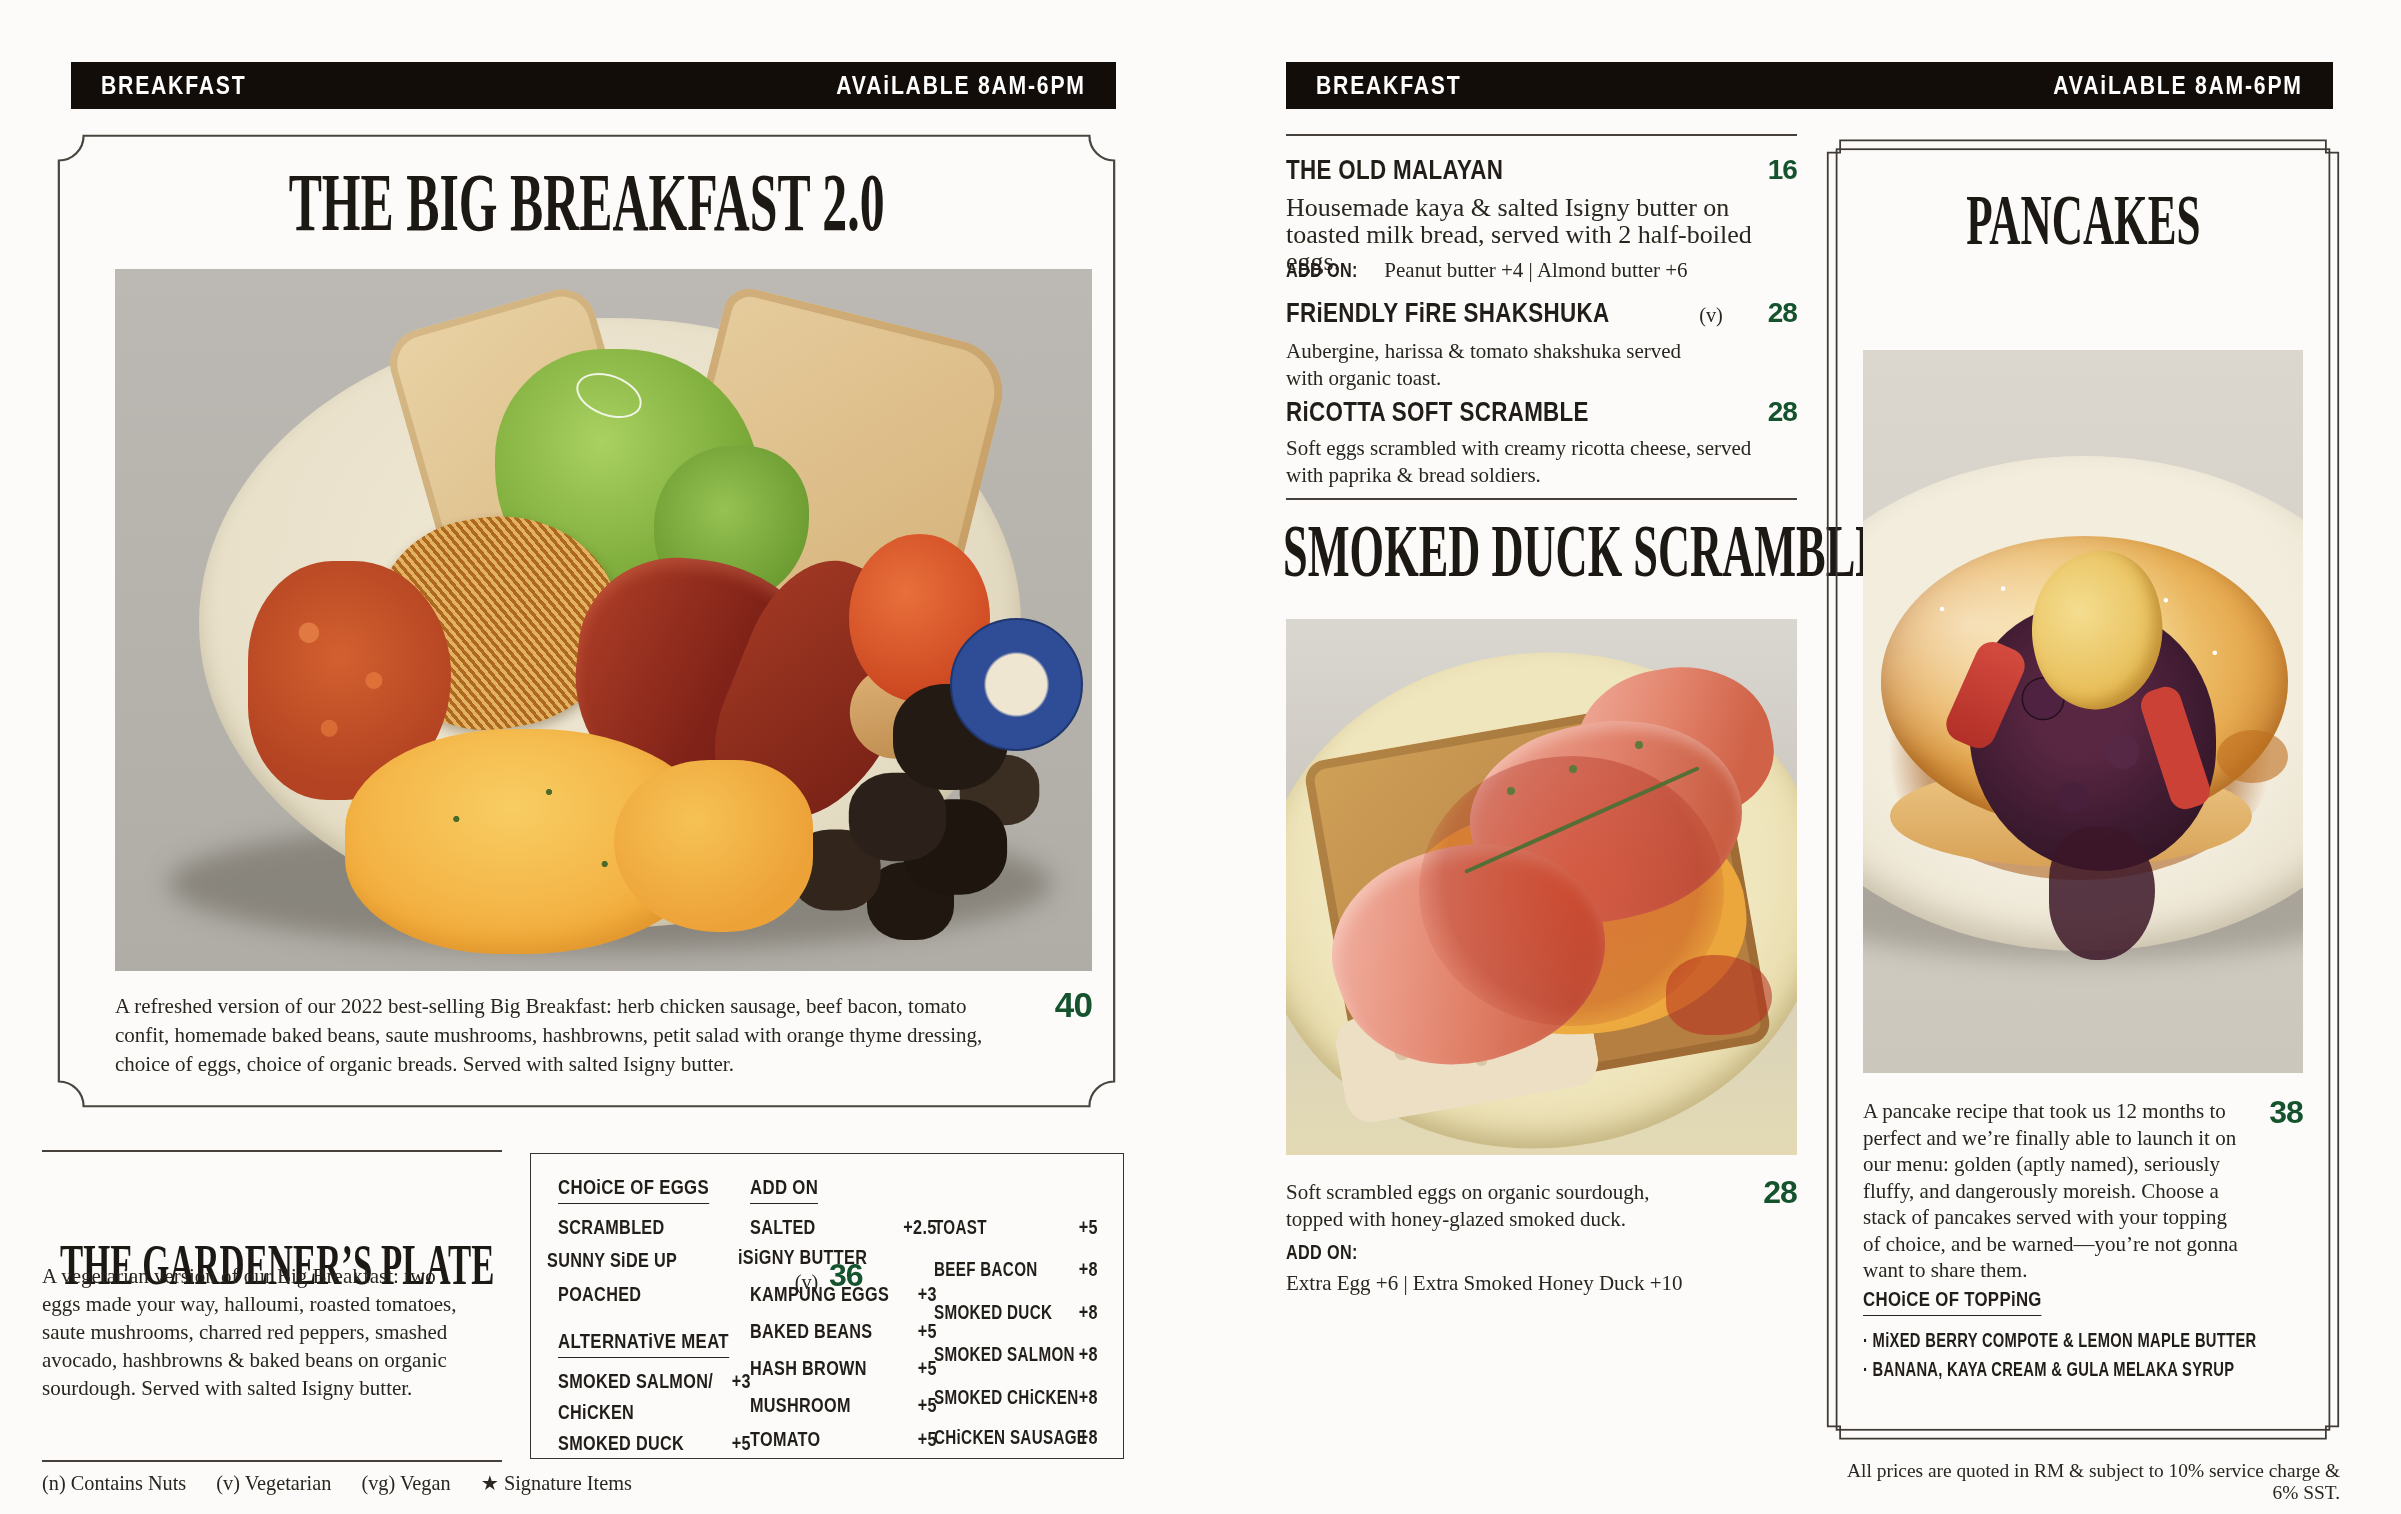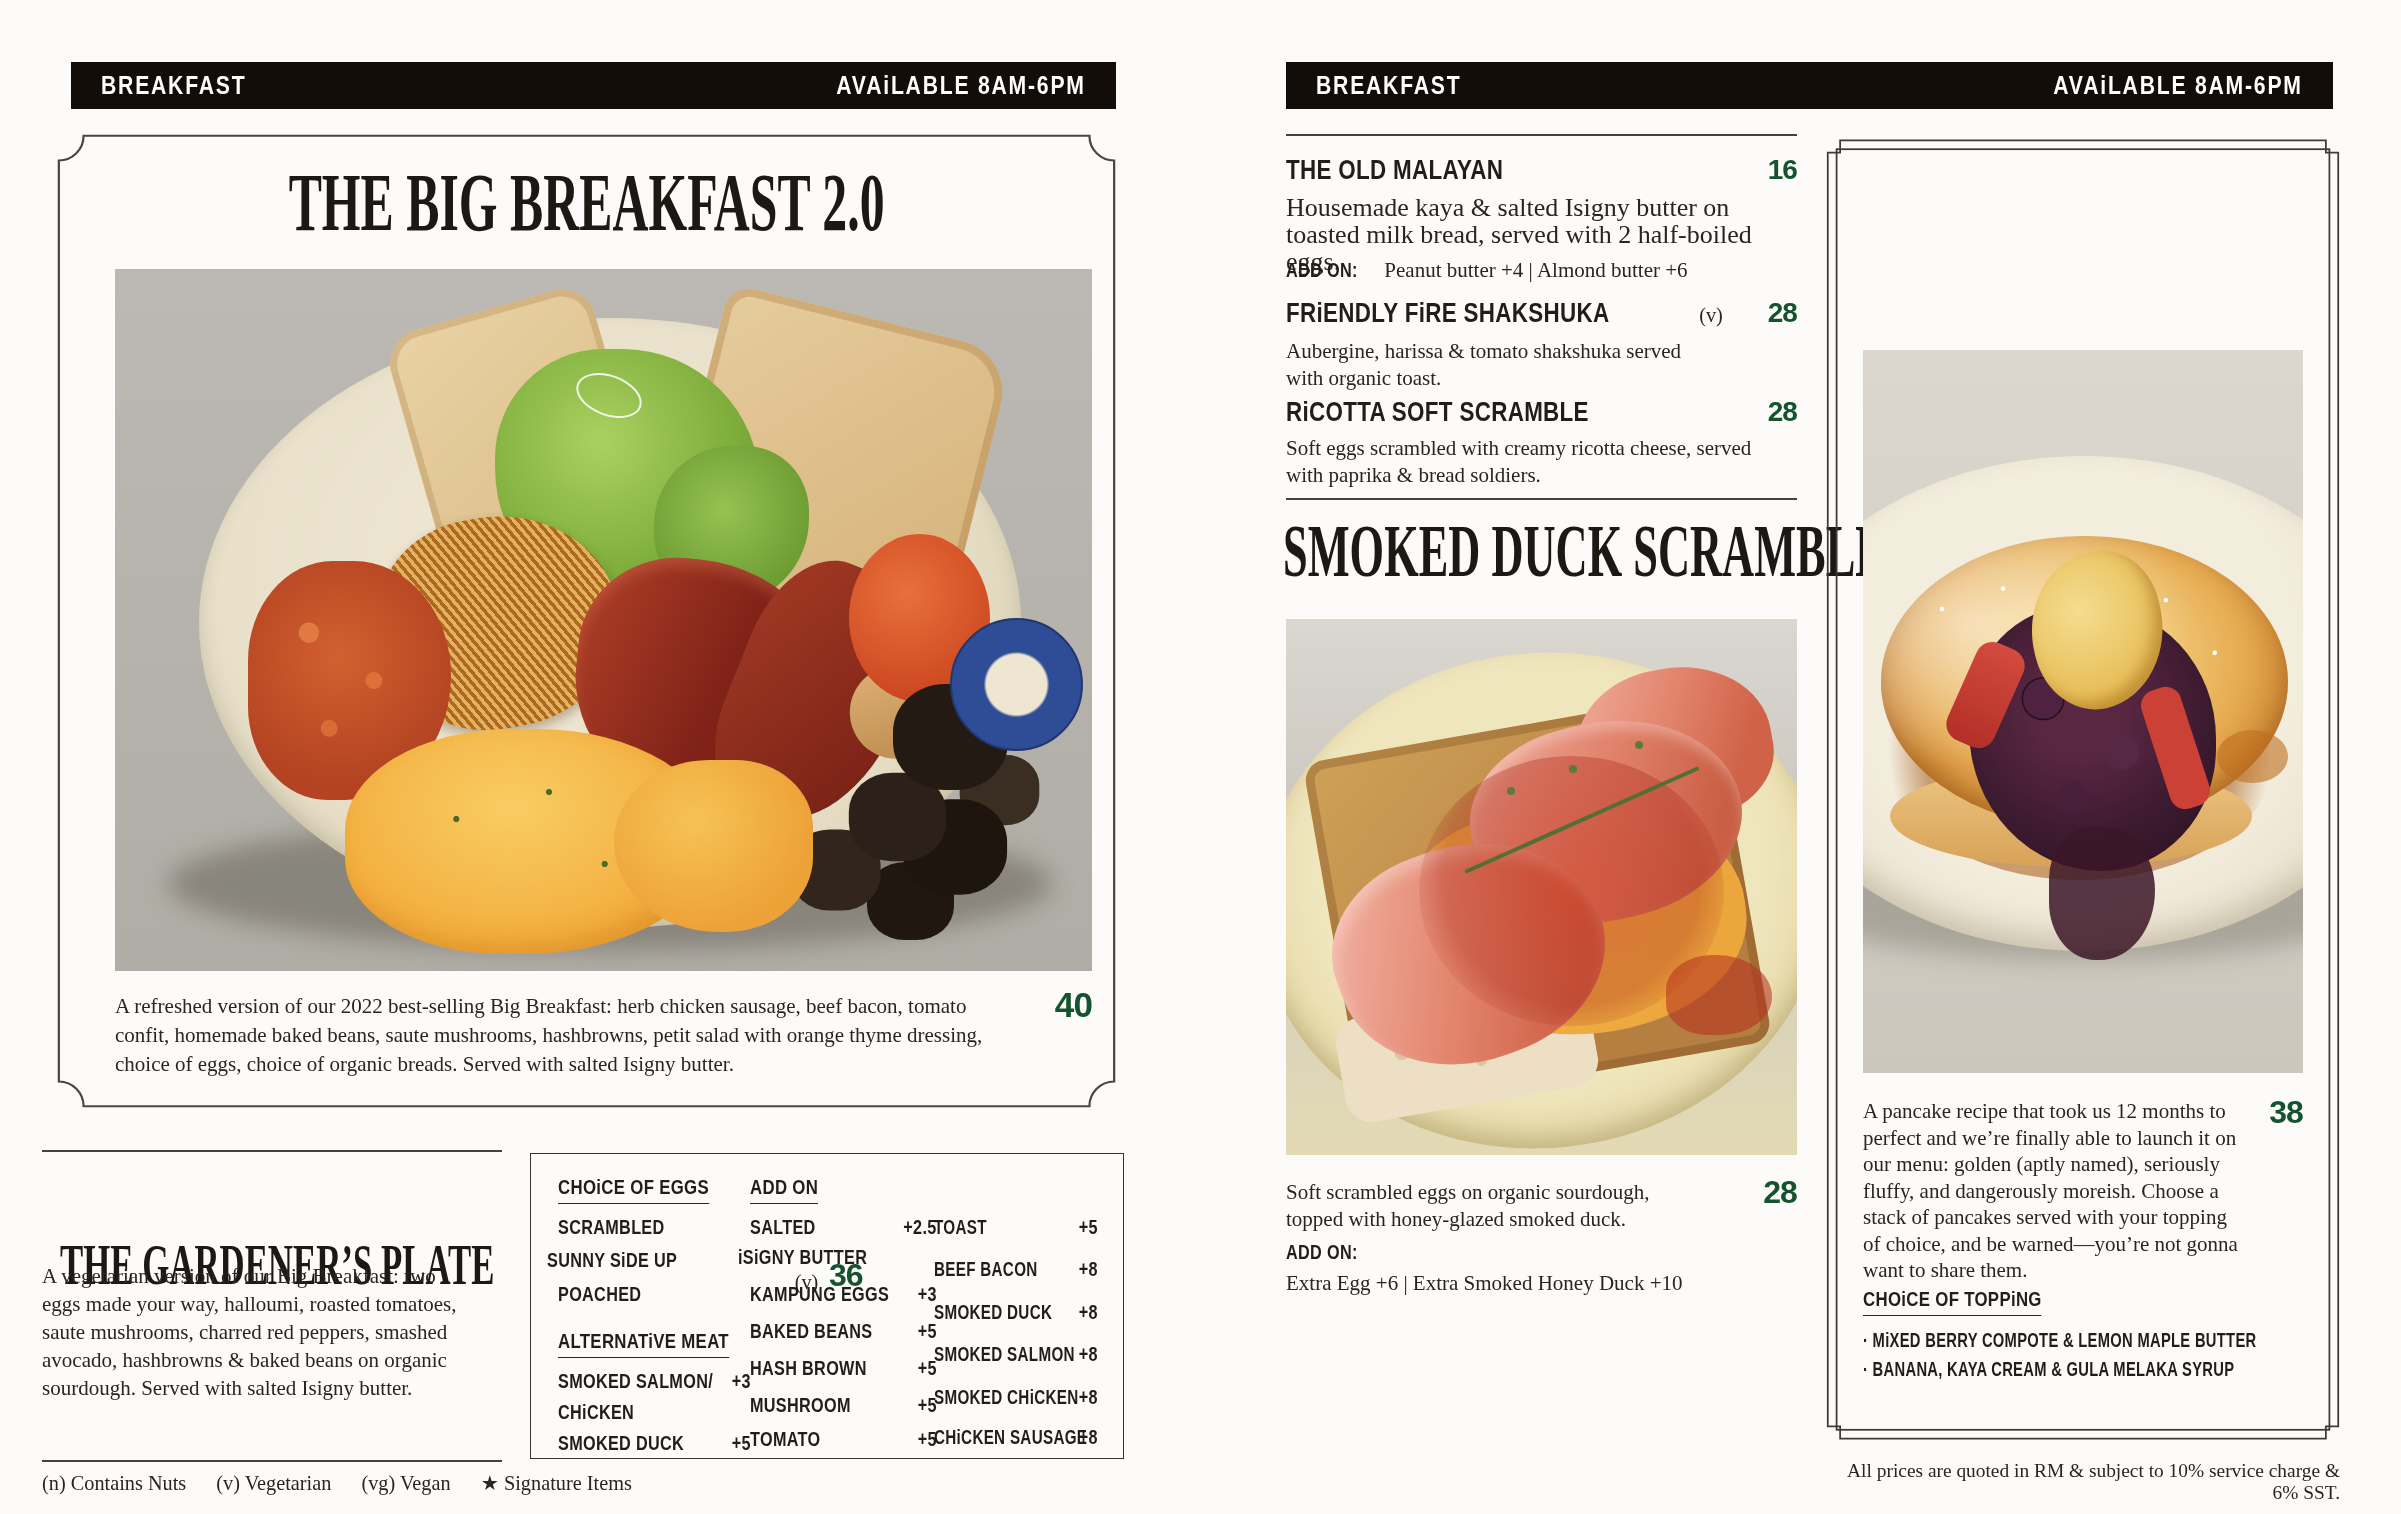--- a/index.html
+++ b/index.html
@@ -262,20 +262,21 @@
       <span class="cs" style="font-size:20.3px;">ADD ON:</span>
     </div>
     <div class="abs desc" style="left:1286px;top:1271px;font-size:21px;">Extra Egg +6 | Extra Smoked Honey Duck +10</div>
 
     <svg class="frame" style="left:1826px;top:138px;" width="514" height="1303" viewBox="0 0 582 1474">
       <path d="M 16 2 H 566 V 16 H 580 V 1458 H 566 V 1472 H 16 V 1458 H 2 V 16 H 16 Z" fill="none" stroke="#3f3a35" stroke-width="2"></path>
       <rect x="12" y="12" width="558" height="1450" fill="none" stroke="#3f3a35" stroke-width="2"></rect>
     </svg>
 
     <div class="abs" style="left:1826px;top:177px;width:514px;text-align:center;">
+      <div style="margin-top:7px;"><span class="tser tser-c" style="font-size:72px;">PANCAKES</span></div>
     </div>
 
     <div class="photo" style="left:1863px;top:350px;width:440px;height:723px;background:linear-gradient(180deg,#dbd7cf,#ccc7bd);">
       <div class="ph" style="left:-71px;top:495px;width:583px;height:115px;border-radius:50%;background:rgba(90,85,70,.32);filter:blur(12.4px);"></div>
       <div class="ph" style="left:-106px;top:106px;width:654px;height:495px;border-radius:50%;
                   background:radial-gradient(circle at 48% 40%,#f3edde 50%,#e9e2ce 72%,#dad2bb 88%,#cfc6ac);
                   box-shadow:inset 0 -14px 26.5px rgba(110,100,70,.25);"></div>
       <div class="ph" style="left:17.7px;top:265px;width:398px;height:265px;border-radius:50%;
                   background:radial-gradient(circle at 50% 50%,rgba(200,125,35,.75),rgba(165,90,25,.55) 65%,transparent 80%);"></div>
       <div class="ph" style="left:26.5px;top:415px;width:362px;height:102px;border-radius:50%;

